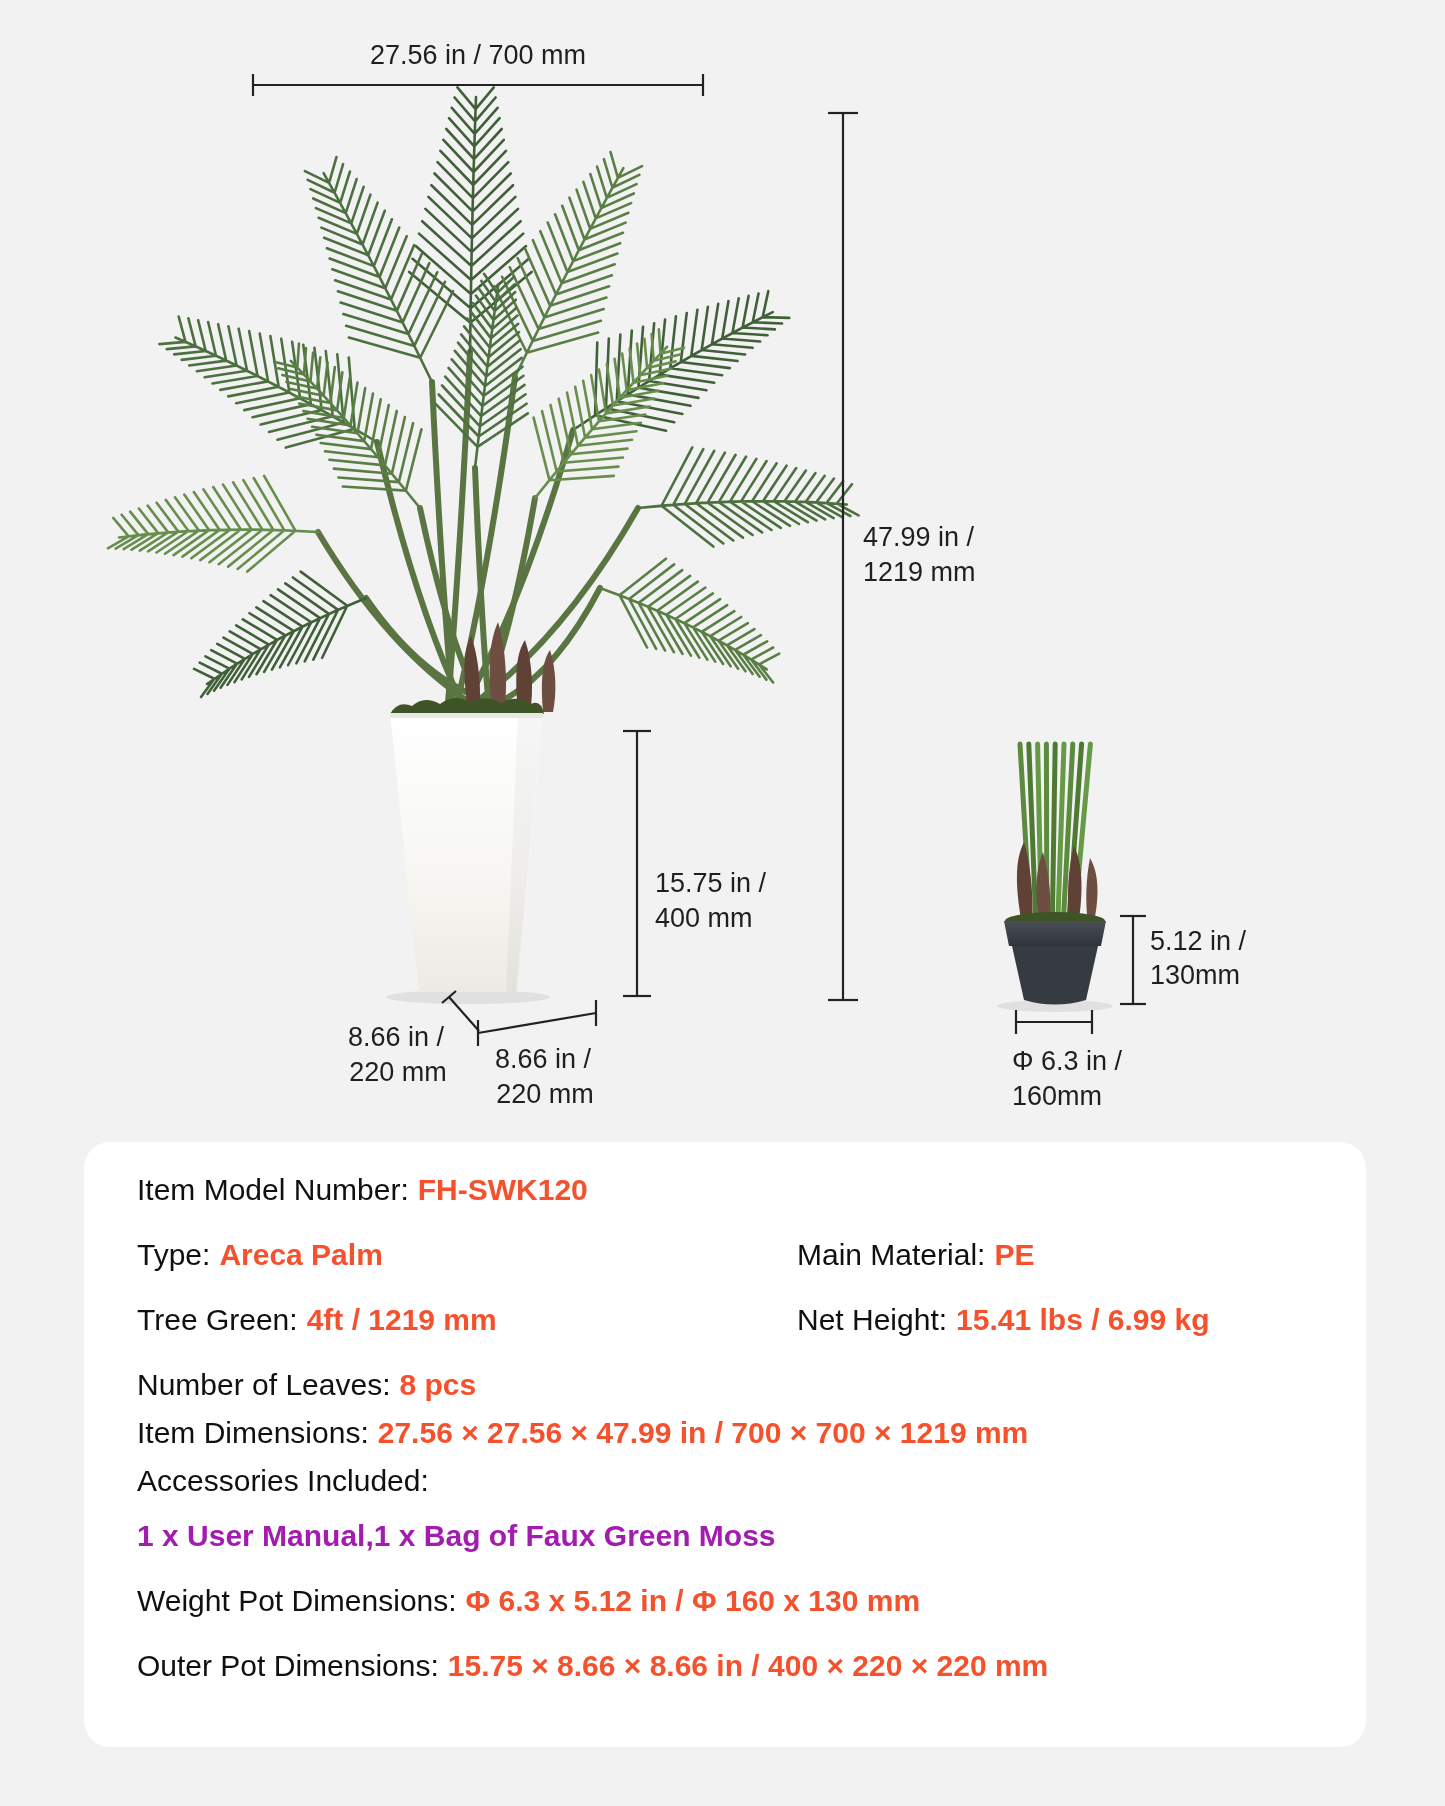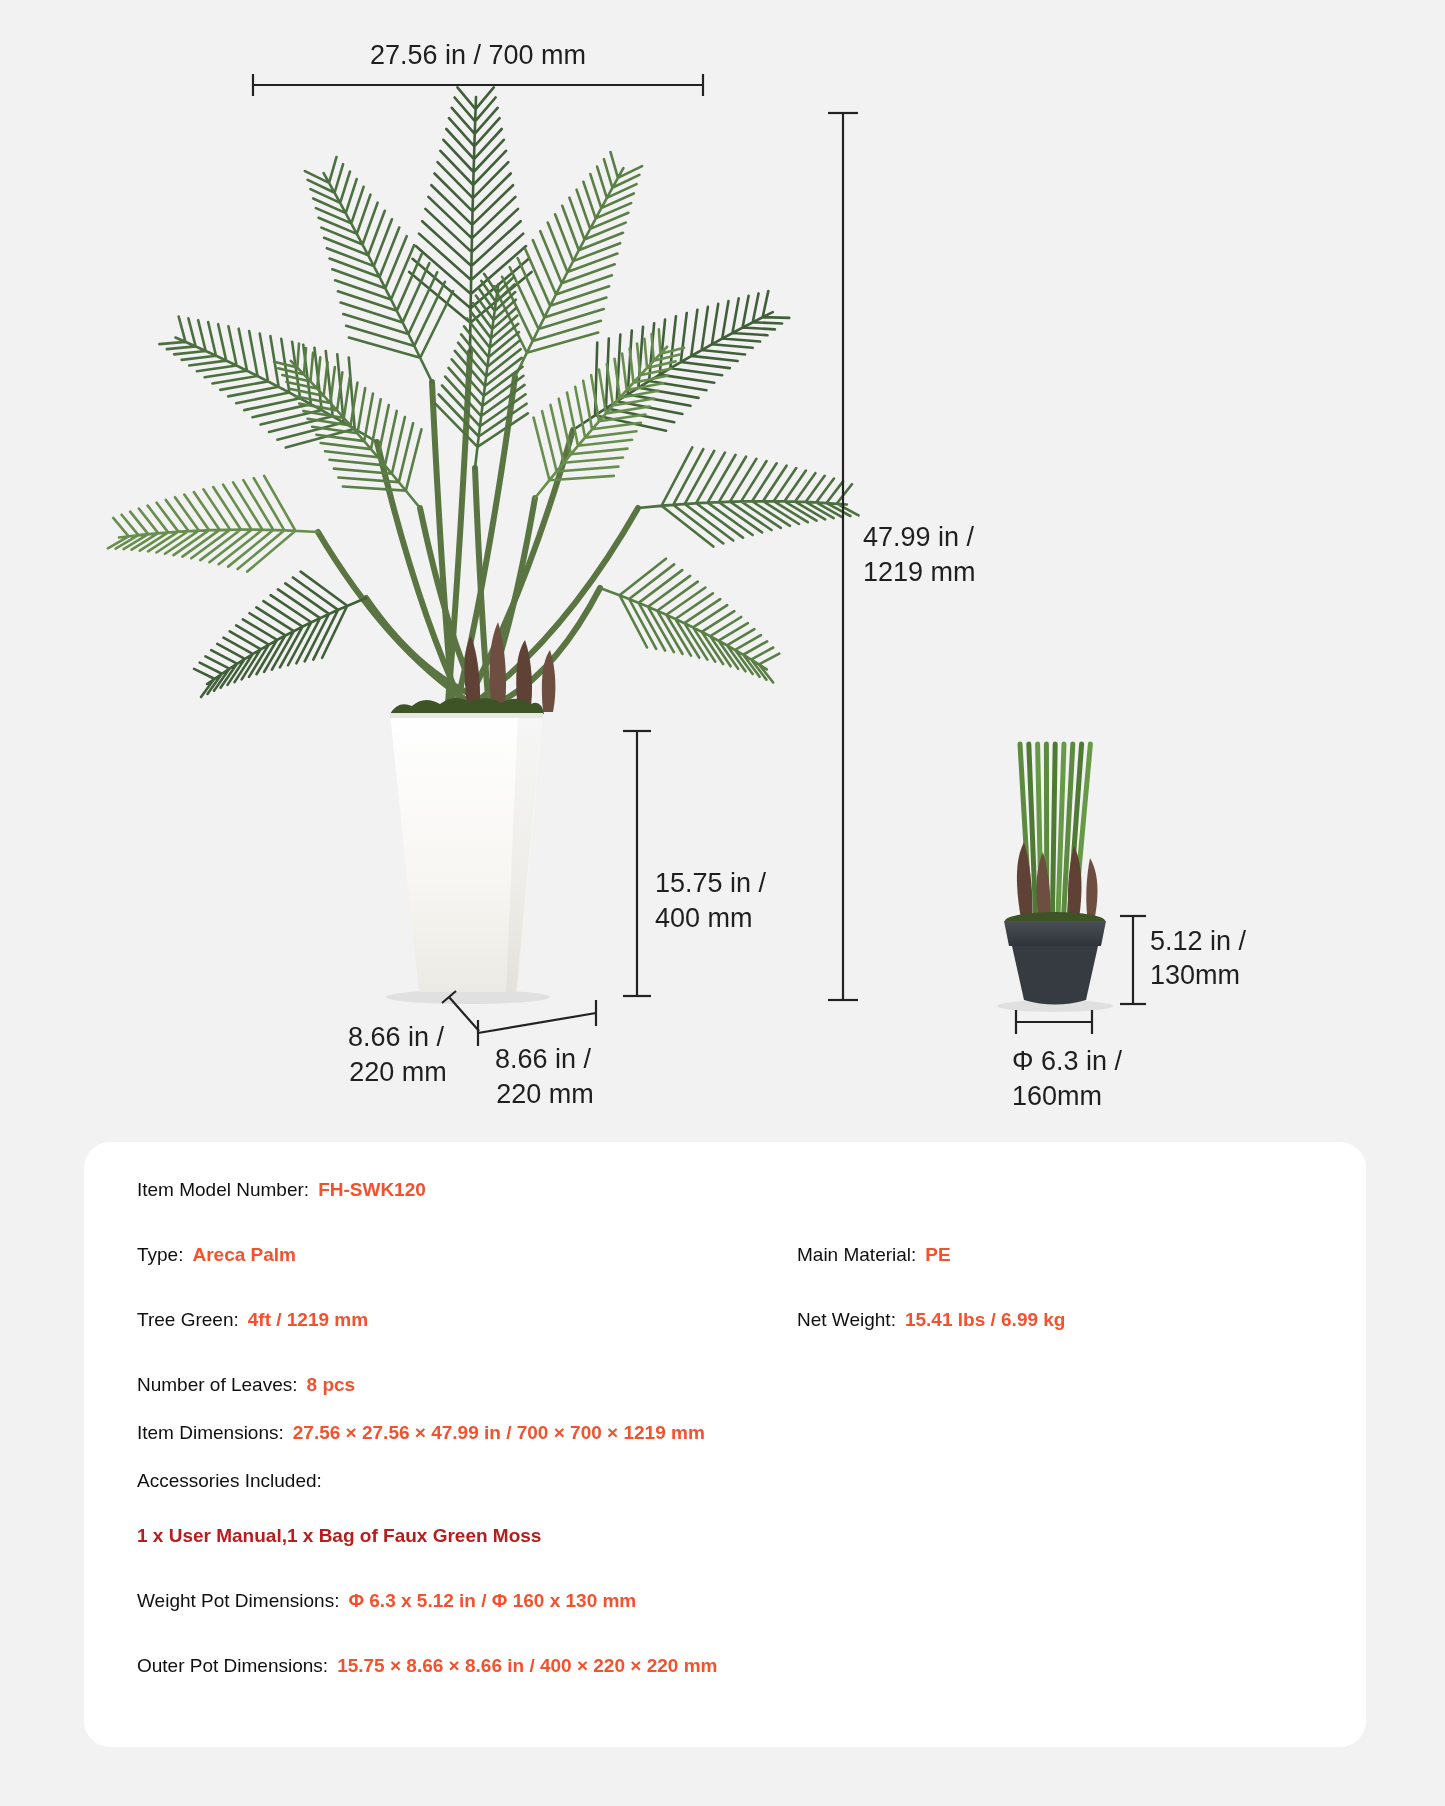--- a/index.html
+++ b/index.html
@@ -20,30 +20,30 @@
     position:absolute;
     left:84px;top:1142px;
     width:1282px;height:605px;
     background:#ffffff;
     border-radius:26px;
     box-sizing:border-box;
     padding:30px 40px 0 53px;
   }
   .spec-row{
     display:flex;
-    font-size:19px;
+    font-size:30px;
     line-height:36px;
     color:#101010;
     white-space:nowrap;
   }
   .spec-cell-left{width:660px;flex:0 0 660px;}
   .spec-cell-right{flex:1;}
   .spec-label{color:#101010;font-weight:400;}
   .spec-value{color:#f4512c;font-weight:700;margin-left:9px;}
-  .spec-value-solo{color:#b91c1c;font-weight:700;margin-left:0;}
+  .spec-value-solo{color:#a21caf;font-weight:700;margin-left:0;}
   .mt-a{margin-top:29px}
   .mt-b{margin-top:12px}
   .mt-c{margin-top:19px}
 </style>
 </head>
 <body>
 
 <svg id="scene" width="1445" height="1130" viewBox="0 0 1445 1130">
   <defs>
     <linearGradient id="potGrad" x1="0" y1="0" x2="0" y2="1">
@@ -205,21 +205,21 @@
     </div>
     <div class="spec-cell-right">
       <span class="spec-label">Main Material:</span><span class="spec-value">PE</span>
     </div>
   </div>
   <div class="spec-row mt-a">
     <div class="spec-cell-left">
       <span class="spec-label">Tree Green:</span><span class="spec-value">4ft / 1219 mm</span>
     </div>
     <div class="spec-cell-right">
-      <span class="spec-label">Net Weight:</span><span class="spec-value">15.41 lbs / 6.99 kg</span>
+      <span class="spec-label">Net Height:</span><span class="spec-value">15.41 lbs / 6.99 kg</span>
     </div>
   </div>
   <div class="spec-row mt-a">
     <span class="spec-label">Number of Leaves:</span>
       <span class="spec-value">8 pcs</span>
   </div>
   <div class="spec-row mt-b">
     <span class="spec-label">Item Dimensions:</span>
       <span class="spec-value">27.56 × 27.56 × 47.99 in / 700 × 700 × 1219 mm</span>
   </div>

